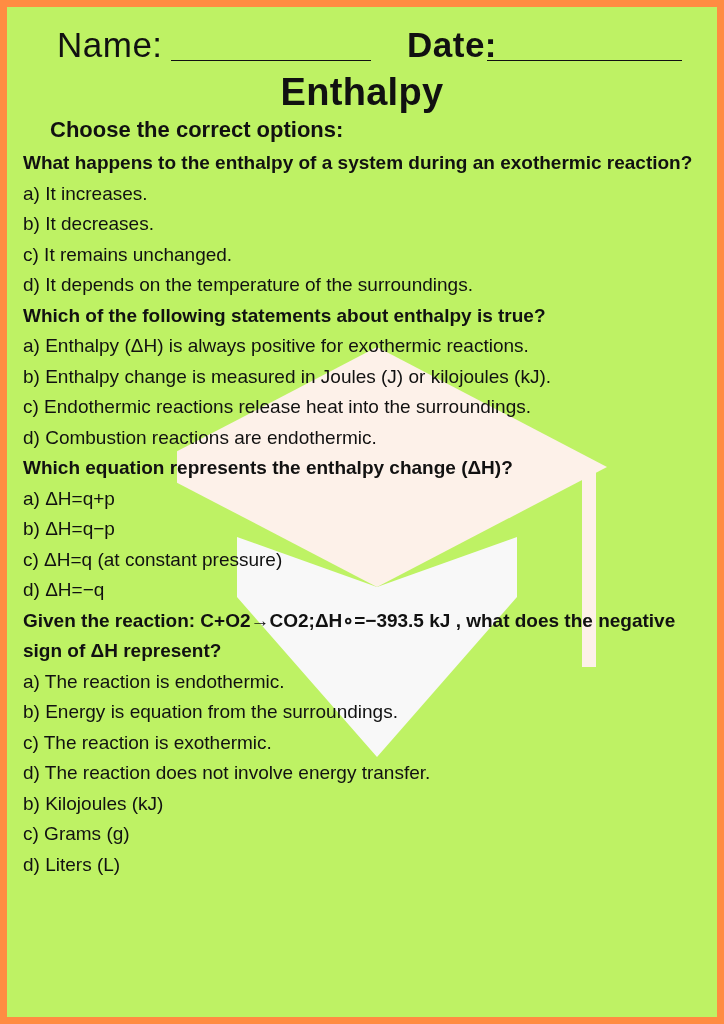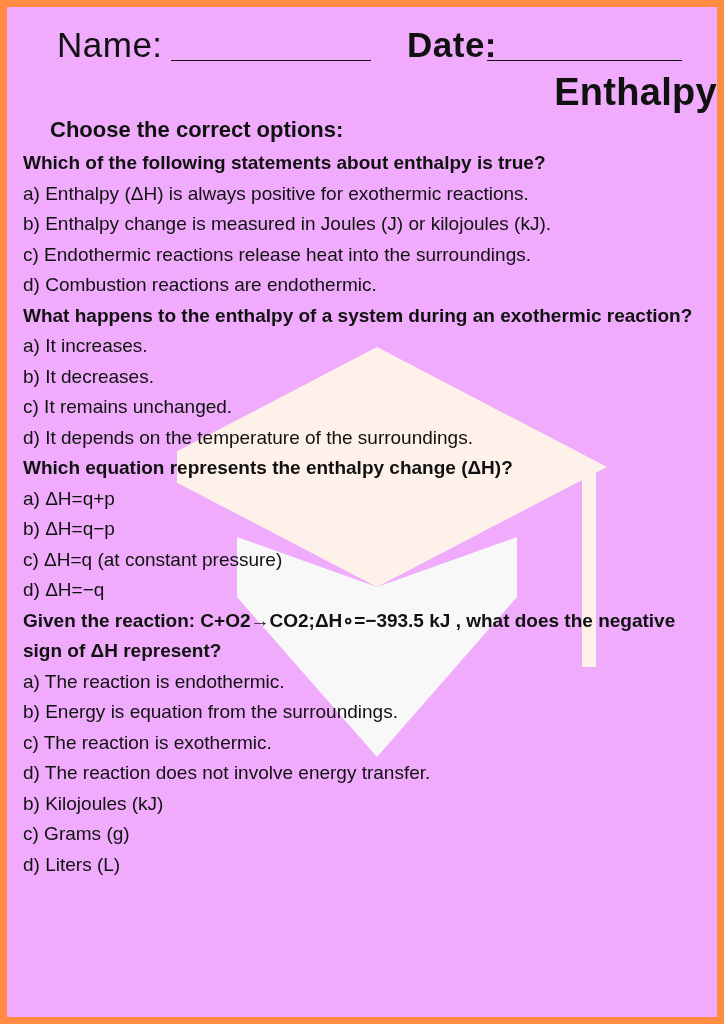--- a/index.html
+++ b/index.html
@@ -7,21 +7,21 @@
       width: 724px; height: 1024px;
       background: #ff8c42;
       position: relative;
       overflow: hidden;
       font-family: "Liberation Sans", sans-serif;
       color: #111;
     }
     .page {
       position: absolute;
       left: 7px; top: 7px; right: 7px; bottom: 7px;
-      background: #f0abfc;
+      background: #bef264;
       overflow: hidden;
     }
     .watermark {
       position: absolute;
       left: 170px; top: 330px;
       width: 440px; height: 440px;
       pointer-events: none;
     }
     .header-row {
       position: absolute;
@@ -41,21 +41,21 @@
       position: absolute;
       top: 35px;
       height: 0;
       border-bottom: 1.5px solid #111;
     }
     .name-line { left: 164px; width: 200px; }
     .date-line { left: 480px; width: 195px; }
     .title {
       position: absolute;
       top: 64px; left: 0; right: 0;
-      text-align: right;
+      text-align: center;
       font-size: 38px;
       font-weight: bold;
       letter-spacing: 0.3px;
     }
     .instructions {
       position: absolute;
       top: 110px; left: 16px;
       font-size: 22px;
       font-weight: bold;
       margin-left: 27px;
@@ -93,32 +93,32 @@
     <span class="hdr-label date-label">Date:</span>
     <span class="blank-line date-line"></span>
   </div>
 
   <div class="title">Enthalpy</div>
 
   <div class="instructions">Choose the correct options:</div>
 
   <div class="content">
     <div>
+      <p class="question">What happens to the enthalpy of a system during an exothermic reaction?</p>
+      <p class="option">a) It increases.</p>
+      <p class="option">b) It decreases.</p>
+      <p class="option">c) It remains unchanged.</p>
+      <p class="option">d) It depends on the temperature of the surroundings.</p>
+    </div>
+    <div>
       <p class="question">Which of the following statements about enthalpy is true?</p>
       <p class="option">a) Enthalpy (ΔH) is always positive for exothermic reactions.</p>
       <p class="option">b) Enthalpy change is measured in Joules (J) or kilojoules (kJ).</p>
       <p class="option">c) Endothermic reactions release heat into the surroundings.</p>
       <p class="option">d) Combustion reactions are endothermic.</p>
-    </div>
-    <div>
-      <p class="question">What happens to the enthalpy of a system during an exothermic reaction?</p>
-      <p class="option">a) It increases.</p>
-      <p class="option">b) It decreases.</p>
-      <p class="option">c) It remains unchanged.</p>
-      <p class="option">d) It depends on the temperature of the surroundings.</p>
     </div>
     <div>
       <p class="question">Which equation represents the enthalpy change (ΔH)?</p>
       <p class="option">a) ΔH=q+p</p>
       <p class="option">b) ΔH=q−p</p>
       <p class="option">c) ΔH=q (at constant pressure)</p>
       <p class="option">d) ΔH=−q</p>
     </div>
     <div>
       <p class="question">Given the reaction: C+O2→CO2;ΔH∘=−393.5 kJ , what does the negative sign of ΔH represent?</p>

